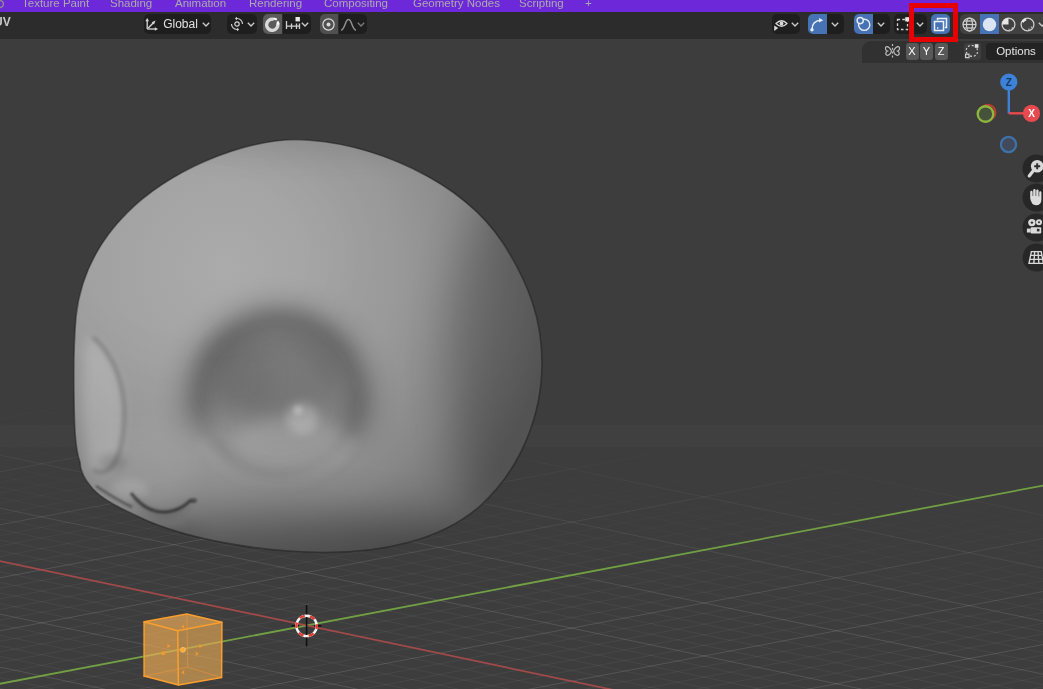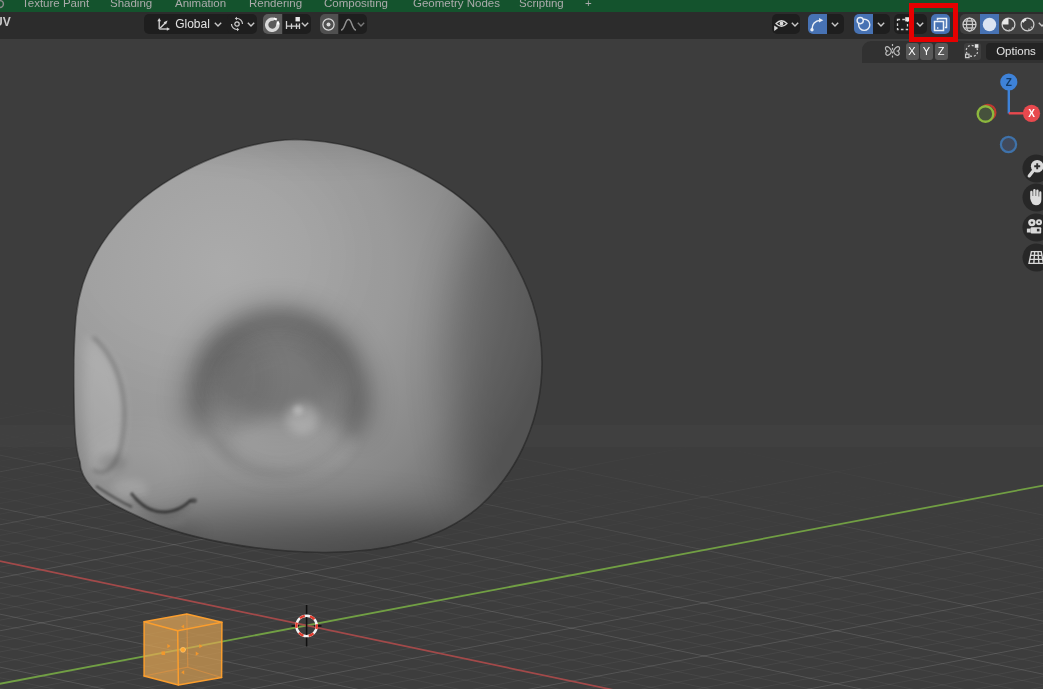--- a/index.html
+++ b/index.html
@@ -377,36 +377,36 @@
     <g>
       <circle cx="1036.5" cy="257.5" r="14" fill="rgba(18,18,18,0.5)"></circle>
       <g stroke="#d9d9d9" stroke-width="1.35" fill="none">
 <path d="M 1031.4,251.6 L 1041.2,251.6 L 1043.4,263.4 L 1029,263.4 Z"></path>
 <path d="M 1034.7,251.6 L 1033.8,263.4 M 1038,251.6 L 1038.9,263.4"></path>
 <path d="M 1030.7,255.4 L 1042,255.4 M 1029.9,259.3 L 1042.7,259.3"></path>
 </g>
     </g>
 </svg>
 
-<div style="position:absolute;left:0;top:0;width:1043px;height:12px;background:#14532d;overflow:hidden;">
+<div style="position:absolute;left:0;top:0;width:1043px;height:12px;background:#6d28d9;overflow:hidden;">
     <svg width="12" height="12" style="position:absolute;left:-4px;top:-2px;">
       <circle cx="4" cy="6" r="3.4" fill="none" stroke="#8a8a8a" stroke-width="1.5"></circle>
     </svg>
     <div style="position:absolute;left:22px;top:-3px;color:#ababab;font-size:11.5px;">Texture Paint</div>
     <div style="position:absolute;left:110px;top:-3px;color:#ababab;font-size:11.5px;">Shading</div>
     <div style="position:absolute;left:175px;top:-3px;color:#ababab;font-size:11.5px;">Animation</div>
     <div style="position:absolute;left:249px;top:-3px;color:#ababab;font-size:11.5px;">Rendering</div>
     <div style="position:absolute;left:324px;top:-3px;color:#ababab;font-size:11.5px;">Compositing</div>
     <div style="position:absolute;left:413px;top:-3px;color:#ababab;font-size:11.5px;">Geometry Nodes</div>
     <div style="position:absolute;left:519px;top:-3px;color:#ababab;font-size:11.5px;">Scripting</div>
     <div style="position:absolute;left:585px;top:-3px;color:#ababab;font-size:11.5px;">+</div>
   </div>
 <div style="position:absolute;left:0;top:12px;width:1043px;height:26.5px;background:#2c2c2c;">
 <div style="position:absolute;left:-6px;top:3px;color:#c8c8c8;font-size:12px;font-weight:bold;">UV</div>
-<div style="position:absolute;left:143.5px;top:1.8px;width:91px;height:20.5px;background:#1e1e1e;border-radius:5px;display:flex;align-items:center;justify-content:center;">
+<div style="position:absolute;left:143.5px;top:1.8px;width:67px;height:20.5px;background:#1e1e1e;border-radius:5px;display:flex;align-items:center;justify-content:center;">
       <span style="display:flex;align-items:center;gap:4px;">
         <svg width="15" height="15" viewBox="0 0 15 15">
           <g stroke="#d8d8d8" stroke-width="1.3" fill="#d8d8d8">
 <line x1="3.2" y1="12" x2="3.2" y2="3.6"></line>
 <polygon points="1.4,4.2 3.2,1.0 5.0,4.2" stroke="none"></polygon>
 <line x1="3.2" y1="12" x2="11.4" y2="12"></line>
 <polygon points="10.8,10.2 14,12 10.8,13.8" stroke="none"></polygon>
 <line x1="4.2" y1="11" x2="9.2" y2="6"></line>
 <polygon points="7.6,5.2 11.6,3.6 10.0,7.6" stroke="none"></polygon>
 </g>

